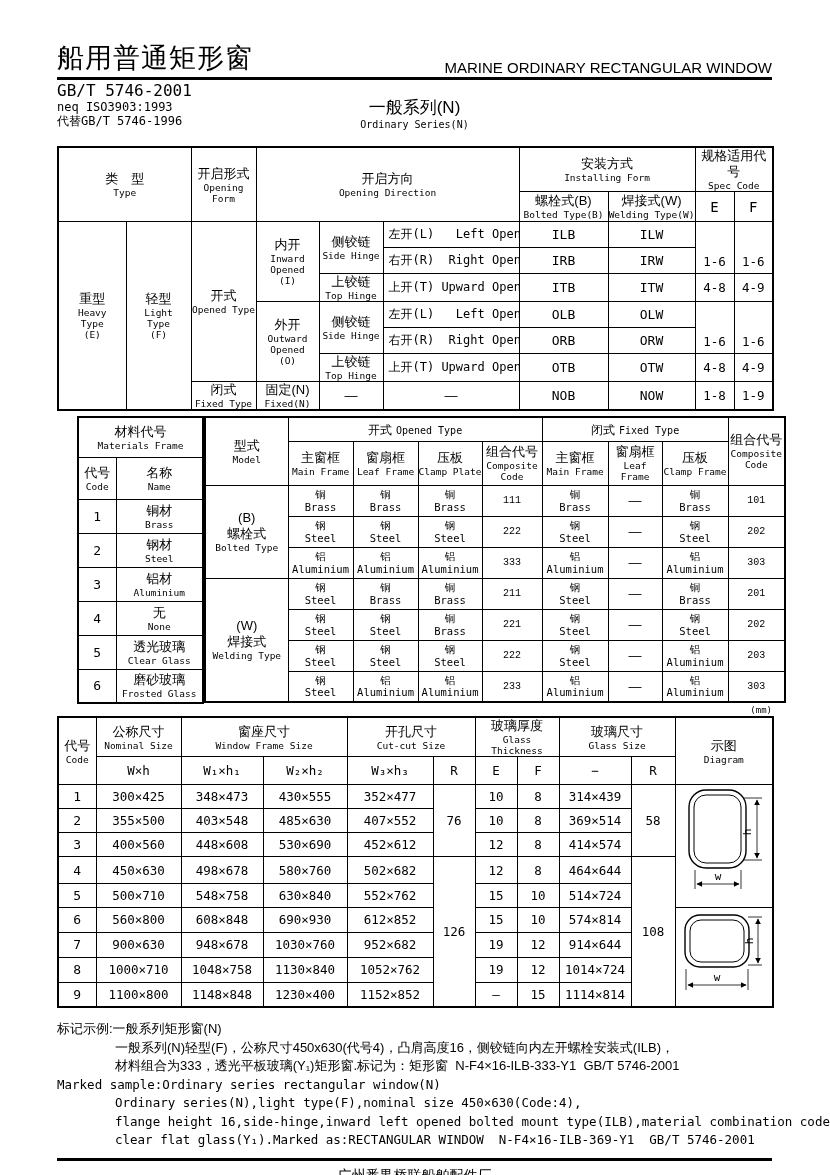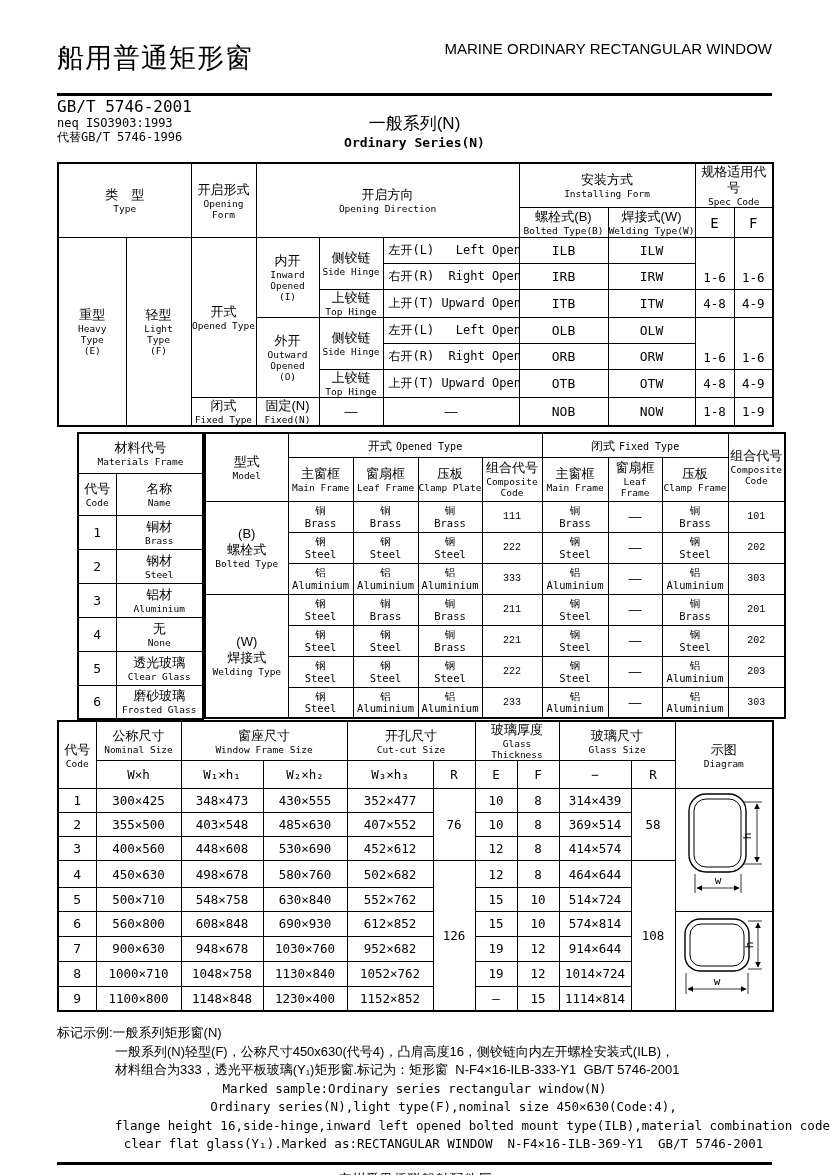--- a/index.html
+++ b/index.html
@@ -2,30 +2,30 @@
 <html><head>
 <meta charset="utf-8">
 <style>
   * { box-sizing: border-box; }
   html,body { margin:0; padding:0; background:#fff; }
   body { width:830px; height:1175px; overflow:hidden; color:#000;
          font-family:"Liberation Sans", sans-serif; }
   .page { position:relative; width:830px; height:1175px; padding:40px 58px 0 57px; }
 
   
-  .title-row { display:flex; border-bottom:3px solid #000; padding-bottom:17px; }
+  .title-row { display:flex; align-items:flex-end; border-bottom:3px solid #000; padding-bottom:1px; }
   .title-cn { font-size:27px; letter-spacing:1px; }
   .title-en { margin-left:auto; font-size:15px; font-weight:normal; letter-spacing:0px; }
   .std-block { position:relative; height:58px; margin-top:2px; }
   .std-no  { font-family:"DejaVu Sans Mono",monospace; font-size:16px; line-height:18px; }
   .std-neq { font-family:"DejaVu Sans Mono",monospace; font-size:12px; line-height:14px; }
   .std-rep { font-size:12px; line-height:15px; font-family:"DejaVu Sans Mono",monospace; }
   .series  { position:absolute; left:50%; top:14px; transform:translateX(-50%); text-align:center; }
   .series-cn { font-size:17px; }
-  .series-en { font-family:"DejaVu Sans Mono",monospace; font-size:13px;font-weight:bold; }
+  .series-en { font-family:"DejaVu Sans Mono",monospace; font-size:10px; }
 
   
   table.t { border-collapse:collapse; table-layout:fixed; border:2px solid #000; }
   table.t td { border:1px solid #000; text-align:center; vertical-align:middle; padding:0; overflow:hidden; }
   .c { display:block; font-size:13px; line-height:16px; }
   .e { display:block; font-family:"DejaVu Sans Mono",monospace; font-size:9.5px; line-height:11px; white-space:pre-line; }
   td.h .c, td.h .e { display:inline; font-size:12px; line-height:14px; }
   td.h .e { font-size:10px; margin-left:4px; }
   .pre { white-space:pre-line; }
   .code { font-family:"DejaVu Sans Mono",monospace; font-size:13px; }
@@ -64,21 +64,21 @@
   .t3 { width:715px; }
   .t3 tr { height:24px; }
   .t3 tr.h1 { height:36px; }
   .t3 tr.h2 { height:28px; }
   .t3 td.sub { font-family:"DejaVu Sans Mono",monospace; font-size:12.5px; }
   .t3 td.diag { vertical-align:middle; }
 
   
   .notes { margin-top:12px; }
   .note-cn { font-size:13px; line-height:18.5px; white-space:pre; }
-  .note-en { font-family:"DejaVu Sans Mono",monospace; font-size:12.5px; line-height:18.5px; white-space:pre;text-align:center; }
+  .note-en { font-family:"DejaVu Sans Mono",monospace; font-size:12.5px; line-height:18.5px; white-space:pre; }
   .ind { padding-left:58px; }
 
   
   .foot-rule { border-top:3px solid #000; margin-top:8px; }
   .factory-cn { text-align:center; font-size:14px; margin-top:6px; }
 
   svg text { font-family:"DejaVu Sans Mono",monospace; fill:#000; }
 </style>
 </head>
 <body>
@@ -486,20 +486,21 @@
 Aluminium</td>
         <td class="dash">—</td>
         <td class="m">铝
 Aluminium</td>
         <td class="num">303</td>
       </tr>
     </tbody>
       </table>
   </div>
 
+  <div class="mm-note">(mm)</div>
 
   <table class="t t3">
     <colgroup>
       <col style="width:38px">
         <col style="width:85px">
         <col style="width:82px">
         <col style="width:84px">
       <col style="width:86px">
         <col style="width:42px">
         <col style="width:42px">

